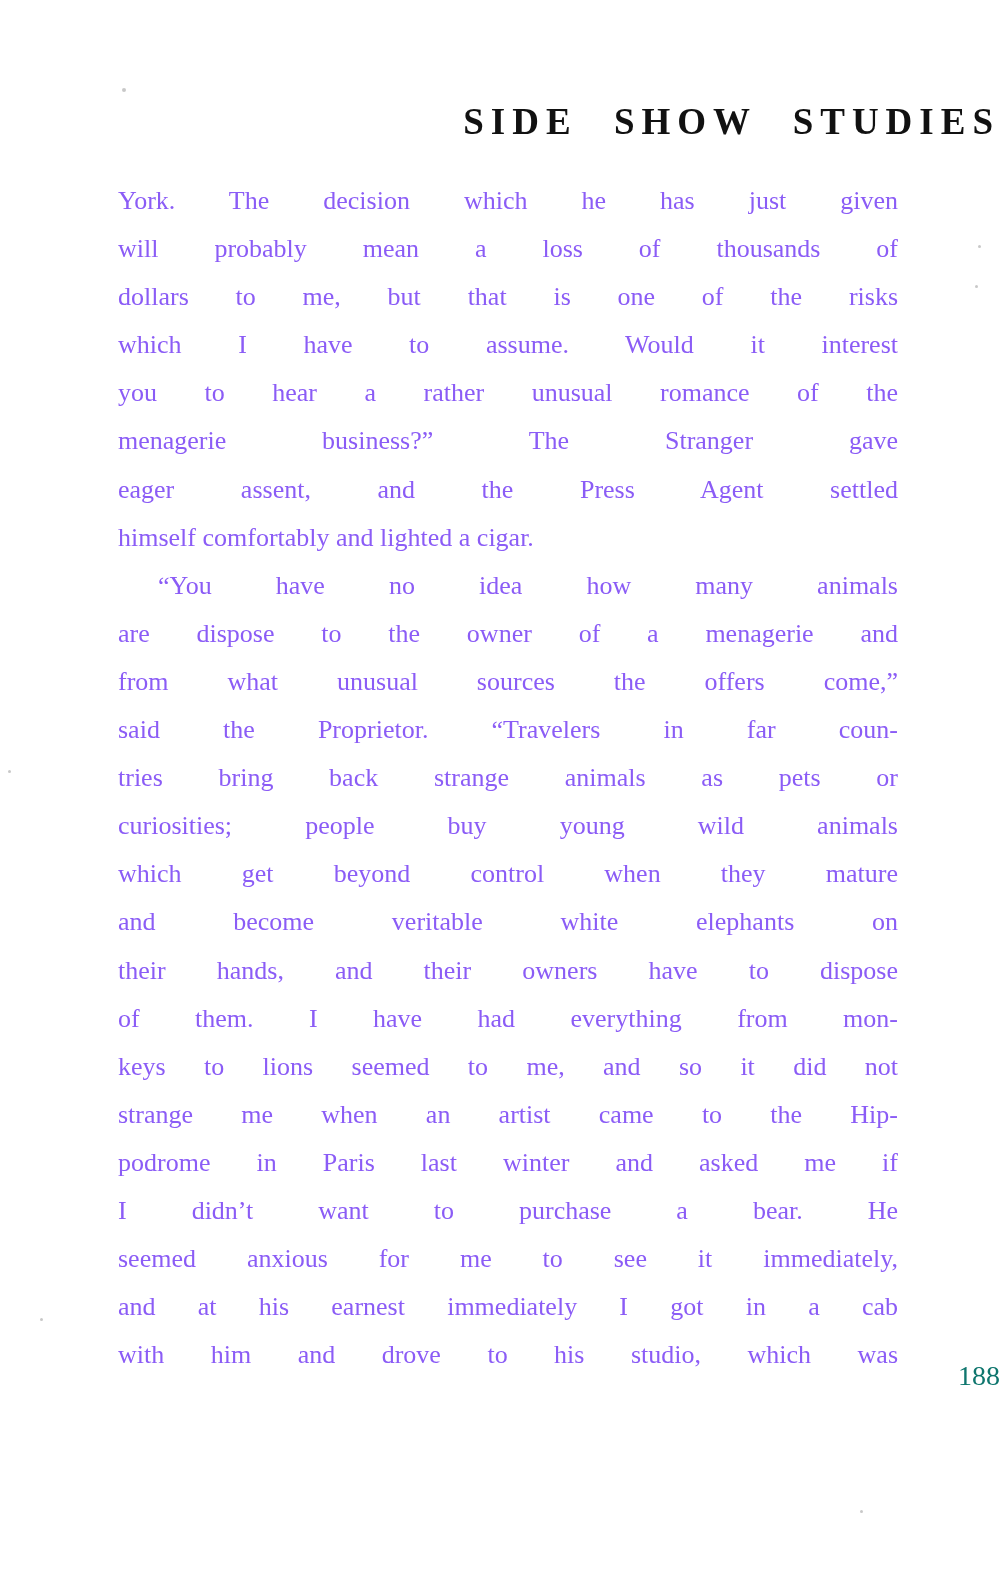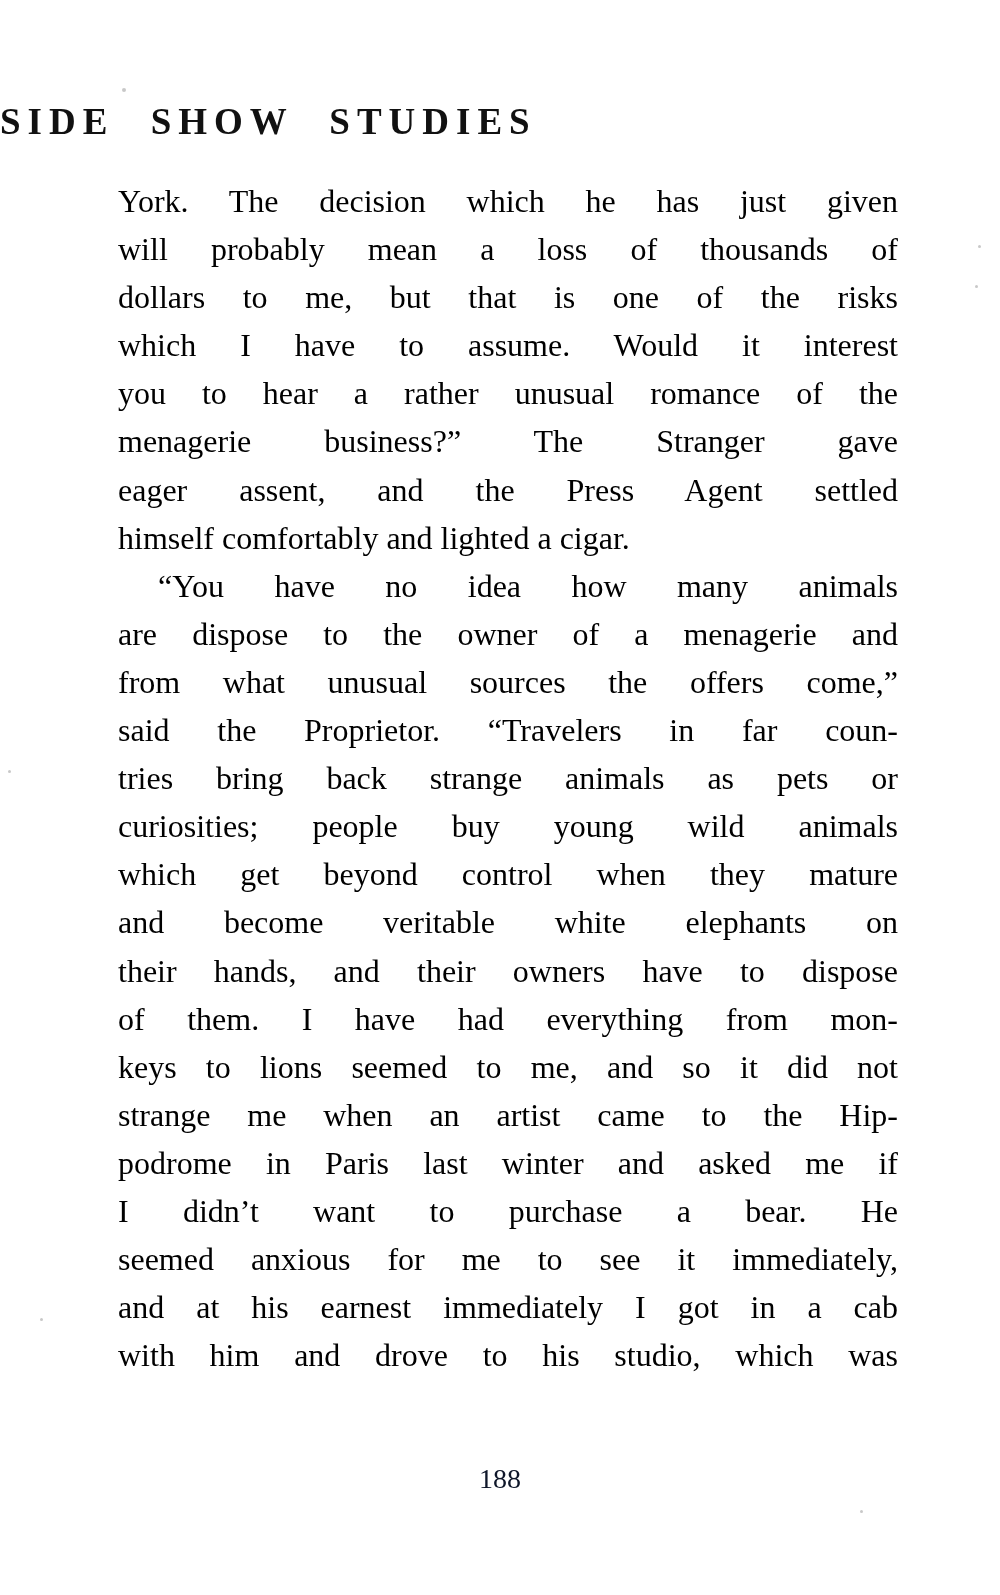--- a/index.html
+++ b/index.html
@@ -15,55 +15,55 @@
     color: #151515;
     font-family: "Liberation Serif", "DejaVu Serif", serif;
     overflow: hidden;
   }
   .title {
     position: absolute;
     top: 100px;
     left: 0;
     width: 100%;
     margin: 0;
-    text-align: left;
+    text-align: right;
     font-size: 37px;
     font-weight: 700;
     letter-spacing: 7px;
     word-spacing: 20px;
     color: #111111;
   }
   .text-block {
     position: absolute;
     top: 177px;
     left: 118px;
     width: 780px;
-    font-size: 32px;
+    font-size: 26px;
     line-height: 48.1px;
-    color: #000000;
+    color: #8b5cf6;
   }
   .line {
     text-align: justify;
     text-align-last: justify;
   }
   .line.no-justify {
     text-align: right;
     text-align-last: left;
   }
   .line.indent {
     text-indent: 40px;
   }
   .page-number {
     position: absolute;
-    top: 1463px;
+    top: 1360px;
     left: 0;
     width: 100%;
-    text-align: center;
+    text-align: right;
     font-size: 28px;
-    color: #0f172a;
+    color: #0f766e;
   }
   .speck {
     position: absolute;
     background: #9a9a9a;
     border-radius: 50%;
     width: 4px;
     height: 4px;
     opacity: 0.55;
   }
   .speck.s1 { left: 122px; top: 88px; }

